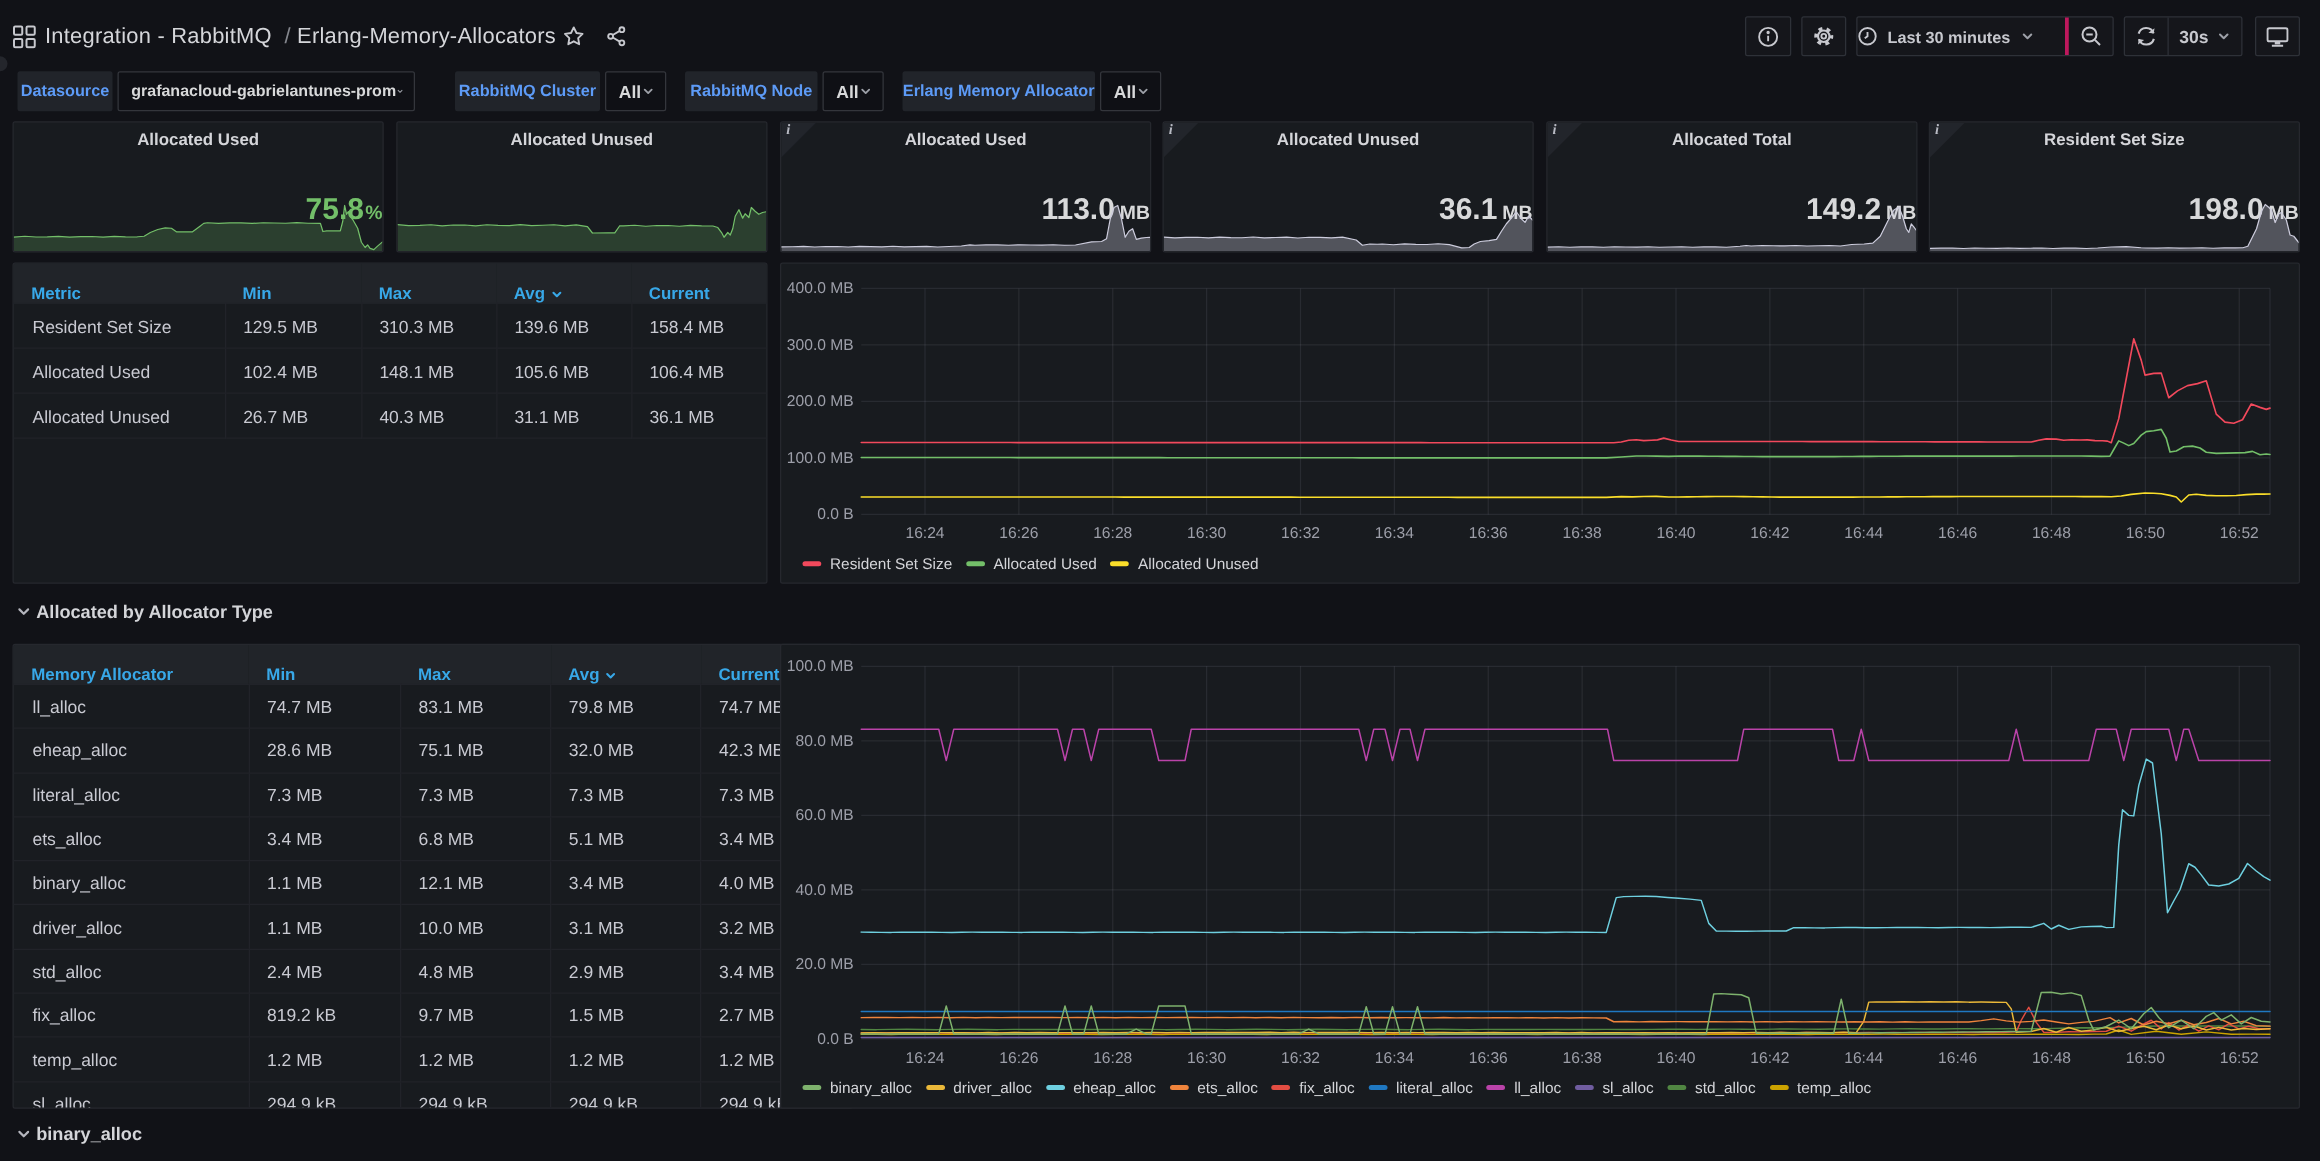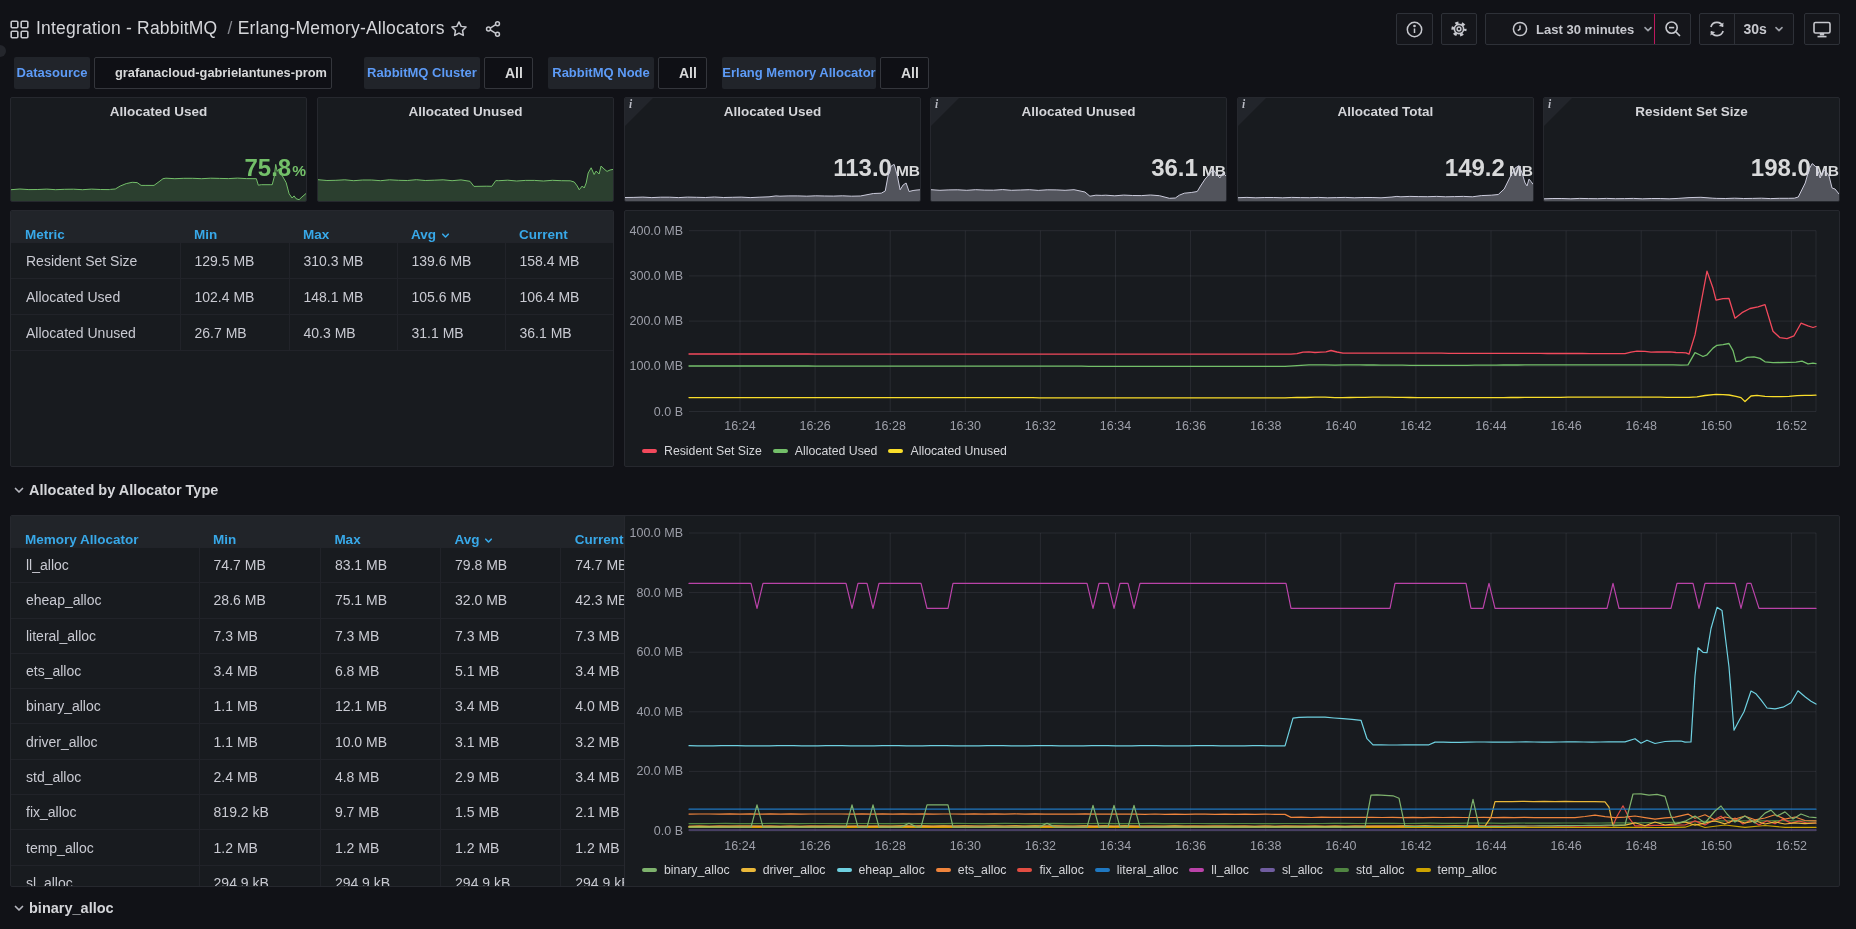--- a/index.html
+++ b/index.html
@@ -10,21 +10,21 @@
 .bigval{position:absolute;left:0;width:100%;text-align:right;font-weight:700}
 .bigval .num{font-size:24px}
 .bigval .unit{font-size:15.5px;margin-left:4px}
 .icorner{position:absolute;top:0;left:0;width:0;height:0;border-top:28px solid #22252b;
  border-right:28px solid transparent}
 .ilbl{position:absolute;top:0px;left:4px;font-family:"Liberation Serif",serif;font-style:italic;
  font-weight:700;font-size:11.5px;color:#b9bbc4}
 .lblpill{position:absolute;height:32px;line-height:32px;background:#21242a;color:#5d9bf7;
  font-size:13px;font-weight:700;text-align:center;border-radius:2px;white-space:nowrap;overflow:hidden}
 .select{position:absolute;height:32px;line-height:30px;background:#0f1015;border:1px solid #34363c;
- border-radius:2px;color:#d8d9da;font-size:13px;font-weight:700;padding-left:20px;white-space:nowrap}
+ border-radius:2px;color:#d8d9da;font-size:13px;font-weight:700;padding-left:10px;white-space:nowrap}
 .chevsvg{vertical-align:middle}
 .toolbtn{position:absolute;top:9px;height:32px;background:#15161b;border:1px solid #2e3138;
  border-radius:2px;display:flex;align-items:center;justify-content:center;color:#c7c8ce}
 table.gtab{border-collapse:collapse;table-layout:fixed;width:100%}
 table.gtab th{height:29px;background:#212429;color:#38a8e8;font-size:13.5px;font-weight:700;
  text-align:left;padding:16px 0 0 14px}
 table.gtab td{height:36px;color:#c9cad2;font-size:14px;font-weight:400;text-align:left;
  padding:0 0 0 14px;border:1px solid #212329;border-left:none}
 table.gtab td:first-child{border-left:none;padding-left:15px}
 table.gtab tr td:last-child{border-right:none}
@@ -60,21 +60,21 @@
       </svg>
     </div>
     <div class="toolbtn" style="left:1441px;width:36px">
       <svg width="18" height="18" viewBox="0 0 18 18" fill="none" stroke="#c7c8ce">
 <circle cx="9" cy="9" r="6.2" stroke-width="2.8" stroke-dasharray="3.1 3.4" stroke-dashoffset="1.2"></circle>
 <circle cx="9" cy="9" r="4.6" stroke-width="1.7"></circle>
         <circle cx="9" cy="9" r="1.9" stroke-width="1.5"></circle>
       </svg>
     </div>
     <div class="toolbtn" style="left:1485px;width:206px;padding:0">
-<div style="display:flex;align-items:center;width:171px;justify-content:flex-end;border-right:1px solid #be185d;height:100%">
+<div style="display:flex;align-items:center;width:171px;justify-content:flex-start;border-right:3px solid #be185d;height:100%">
 <svg width="16" height="16" viewBox="0 0 16 16" fill="none" stroke="#c7c8ce" stroke-width="1.5">
 <circle cx="8" cy="8" r="6.6"></circle>
           <path d="M8 4.5V8L5.8 9.6"></path>
         </svg>
         <span style="margin:0 8px 0 8px;font-size:13px;font-weight:700;color:#c7c8ce">Last 30 minutes</span>
 <svg class="chevsvg" width="12" height="12" viewBox="0 0 12 12" fill="none">
           <path d="M3 4.6 L6 7.6 L9 4.6" stroke="#9da0a8" stroke-width="1.6" stroke-linecap="round" stroke-linejoin="round"></path>
         </svg>
       </div>
 <div style="display:flex;align-items:center;justify-content:center;width:35px;height:100%">
@@ -301,21 +301,21 @@
           <td style="height:35.3px">2.4 MB</td>
           <td style="height:35.3px">4.8 MB</td>
           <td style="height:35.3px">2.9 MB</td>
           <td style="height:35.3px">3.4 MB</td>
         </tr>
         <tr>
           <td style="height:35.3px">fix_alloc</td>
           <td style="height:35.3px">819.2 kB</td>
           <td style="height:35.3px">9.7 MB</td>
           <td style="height:35.3px">1.5 MB</td>
-          <td style="height:35.3px">2.1 MB</td>
+          <td style="height:35.3px">2.7 MB</td>
         </tr>
         <tr>
           <td style="height:35.3px">temp_alloc</td>
           <td style="height:35.3px">1.2 MB</td>
           <td style="height:35.3px">1.2 MB</td>
           <td style="height:35.3px">1.2 MB</td>
           <td style="height:35.3px">1.2 MB</td>
         </tr>
         <tr>
           <td style="height:35.3px">sl_alloc</td>

